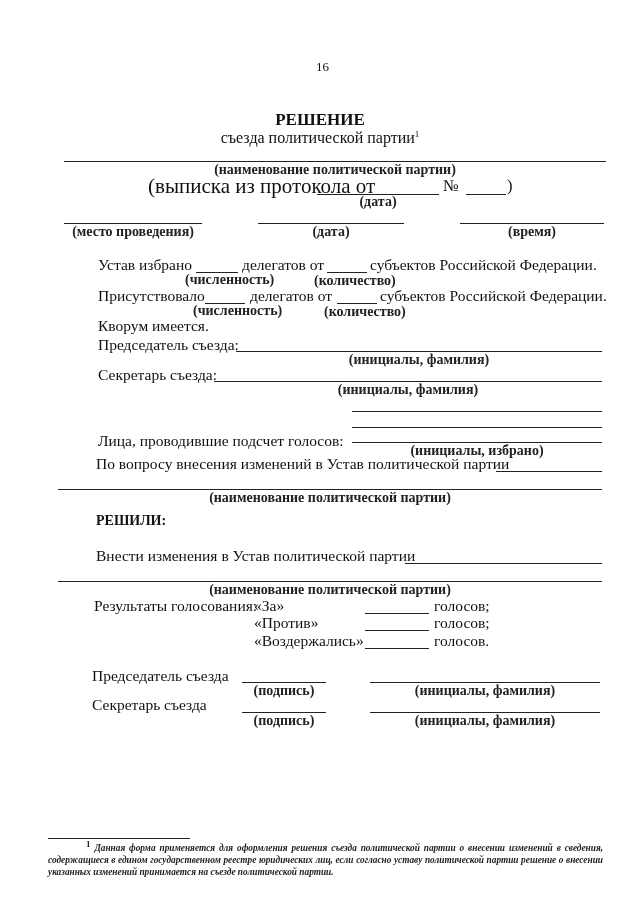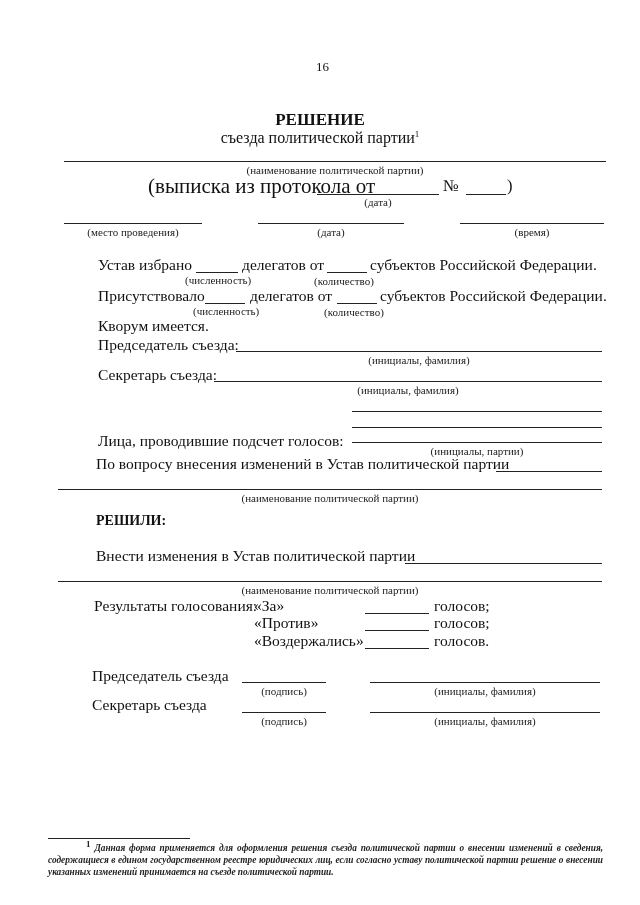--- a/index.html
+++ b/index.html
@@ -1,20 +1,20 @@
 <!DOCTYPE html>
 <html><head>
 <meta charset="utf-8">
 <style>
   html, body { margin: 0; padding: 0; background: #ffffff; }
   body { width: 640px; height: 905px; position: relative; overflow: hidden;
          font-family: "Liberation Serif", "DejaVu Serif", serif; color: #111; }
   .abs { position: absolute; white-space: nowrap; }
   .t { font-size: 15.5px; line-height: 18px; }
-  .cap { font-size: 11px; line-height: 10px; font-weight: normal; color: #222; }
+  .cap { font-size: 14px; line-height: 10px; font-weight: bold; color: #222; }
   .line { position: absolute; height: 0; border-top: 1.3px solid #222; }
   .sup { font-size: 9px; vertical-align: super; line-height: 0; }
   .fn { font-size: 9.3px; line-height: 12px; font-weight: bold; color: #222; font-style: italic; }
   .center { text-align: center; }
 </style>
 </head>
 <body>
 
 <div class="abs t" style="left:316px; top:58px; font-size:13px;">16</div>
 
@@ -61,21 +61,21 @@
 <div class="abs cap center" style="left:236px; width:366px; top:355px;">(инициалы, фамилия)</div>
 
 <div class="abs t" style="left:98px; top:366px;">Секретарь съезда:</div>
 <div class="line" style="left:214px; width:388px; top:381px;"></div>
 <div class="abs cap center" style="left:214px; width:388px; top:385px;">(инициалы, фамилия)</div>
 
 <div class="abs t" style="left:98px; top:400px;margin-top:32px;">Лица, проводившие подсчет голосов:</div>
 <div class="line" style="left:352px; width:250px; top:411px;"></div>
 <div class="line" style="left:352px; width:250px; top:427px;"></div>
 <div class="line" style="left:352px; width:250px; top:442px;"></div>
-<div class="abs cap center" style="left:352px; width:250px; top:446px;">(инициалы, партии)</div>
+<div class="abs cap center" style="left:352px; width:250px; top:446px;">(инициалы, избрано)</div>
 
 <div class="abs t" style="left:96px; top:455px;">По вопросу внесения изменений в Устав политической партии</div>
 <div class="line" style="left:496px; width:106px; top:471px;"></div>
 <div class="line" style="left:58px; width:544px; top:489px;"></div>
 <div class="abs cap center" style="left:58px; width:544px; top:493px;">(наименование политической партии)</div>
 
 <div class="abs" style="left:96px; top:513px; font-size:14px; font-weight:bold;">РЕШИЛИ:</div>
 
 <div class="abs t" style="left:96px; top:547px;">Внести изменения в Устав политической партии</div>
 <div class="line" style="left:405px; width:197px; top:563px;"></div>

